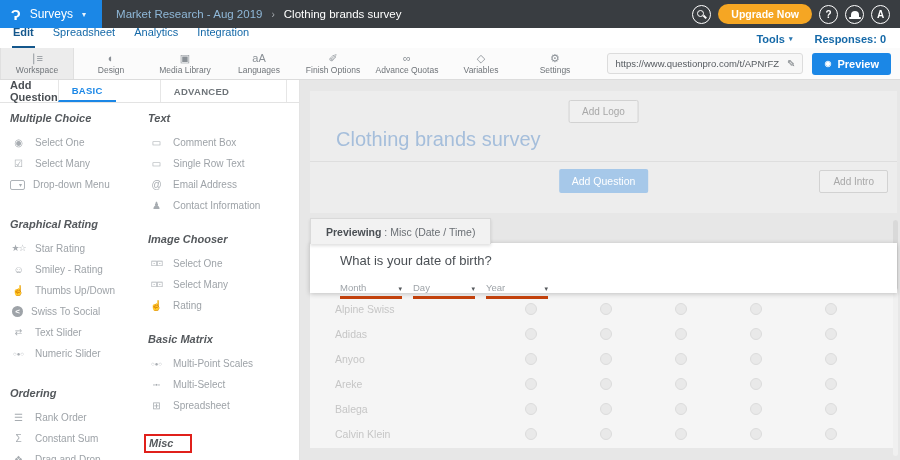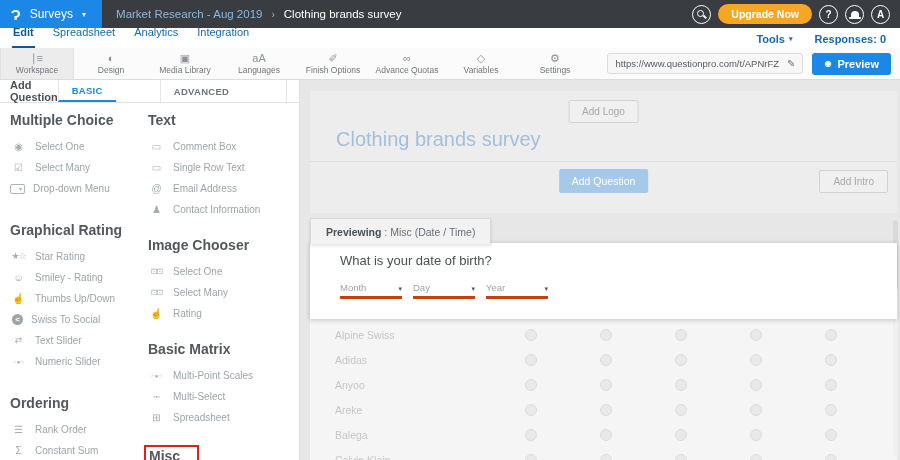--- a/index.html
+++ b/index.html
@@ -55,21 +55,21 @@
   .panel-title { flex:1; display:flex; align-items:center; padding-left:10px; font-size:11px; font-weight:bold; color:#4A4F54; }
   .panel-tab { display:flex; align-items:center; padding:0 13px; font-size:9.5px; font-weight:bold; letter-spacing:.3px; color:#6E7479; border-left:1px solid #E6E6E6; cursor:pointer; }
   .panel-tab.active { color:#1B87E6; border-bottom:2px solid #1B87E6; }
   .panel-close { width:24px; display:flex; align-items:center; justify-content:center; border-left:1px solid #E6E6E6; color:#555; font-size:10px; font-weight:bold; cursor:pointer; }
   .panel-cols { flex:1; display:flex; padding:9px 0 0 10px; overflow:hidden; }
   .pcol1 { width:138px; }
   .pcol2 { flex:1; }
   .section { margin-bottom:17px; }
   .pcol1 .section { margin-bottom:23px; }
   .pcol1 .section:nth-child(3) { margin-top:22px; }
-  .sec-heading { font-size:14px; font-weight:bold; color:#54585C; margin-bottom:8px; }
+  .sec-heading { font-size:11px; font-weight:bold; color:#54585C; margin-bottom:8px;font-style:italic; }
   .sec-heading.red-box { display:inline-block; border:2px solid #E0201B; padding:1px 17px 2px 3px; margin-left:-4px; margin-bottom:5px; }
   .q-item { display:flex; align-items:center; gap:8px; height:21px; font-size:10px; color:#9EA3A8; cursor:pointer; }
   .q-icon { width:17px; text-align:center; color:#A7ACB1; font-size:10px; line-height:1; flex:0 0 auto; }
   .q-label { white-space:nowrap; }
   
   [data-name="dropdown-icon"] { border:1px solid #AEB3B8; border-radius:2px; width:15px; height:10px; font-size:6px; line-height:8px; text-align:right; padding-right:2px; }
   [data-name="share-icon"] { background:#9EA3A8; color:#fff; border-radius:50%; width:11px; height:11px; line-height:11px; font-size:8px; font-weight:bold; margin-left:2px; }
   [data-name="star-icon"] { font-size:9px; letter-spacing:-1px; }
   [data-name="numeric-slider-icon"], [data-name="multi-point-icon"] { font-size:6px; }
   [data-name="multi-select-icon"] { font-size:7px; }
@@ -82,21 +82,21 @@
   .ghost-btn { position:absolute; border:1px solid #D2D2D2; background:#F0F0F0; color:#A8A8A8; font-size:10px; padding:5px 13px; border-radius:2px; font-family:inherit; cursor:pointer; }
   .add-logo { top:9px; left:50%; transform:translateX(-50%); }
   .survey-title { position:absolute; top:37px; left:26px; font-size:20px; color:#A5BEDB; font-weight:normal; }
   .card-divider { position:absolute; top:70px; left:0; right:0; border-top:1px solid #DEDEDE; }
   .add-question-btn { position:absolute; top:78px; left:50%; transform:translateX(-50%); background:#A6C8E9; color:#fff; border:none; font-size:10.5px; padding:6px 13px; border-radius:2px; font-family:inherit; cursor:pointer; }
   .add-intro { top:79px; right:9px; left:auto; transform:none; }
 
   .preview-pop { margin-top:5px; position:relative; }
   .preview-tab { display:inline-block; background:#F2F2F2; border:1px solid #D9D9D9; border-bottom:none; padding:7px 15px 6px; font-size:10.5px; color:#6A6F74; position:relative; z-index:2; box-shadow:0 2px 3px rgba(0,0,0,.12); }
   .preview-tab b { color:#4A4F54; }
-  .preview-body { background:#fff; box-shadow:0 1px 5px rgba(0,0,0,.22); margin-top:-1px; position:relative; z-index:1; height:76px; padding:10px 8px 0 30px; }
+  .preview-body { background:#fff; box-shadow:0 1px 5px rgba(0,0,0,.22); margin-top:-1px; position:relative; z-index:1; height:50px; padding:10px 8px 0 30px; }
   .question-text { font-size:13px; color:#4A4F54; margin-bottom:14px; }
   .dsel-row { display:flex; }
   .dsel { width:62px; display:flex; justify-content:space-between; align-items:flex-end; border-bottom:3px solid #c2410c; font-size:9.5px; color:#9EA3A8; margin-right:11px; padding-bottom:3px; cursor:pointer; }
   .dsel-caret { font-size:7px; color:#55595D; }
 
   .matrix { background:#F5F5F5; margin-top:0; padding-top:3px; height:155px; }
   .m-row { height:25px; display:flex; align-items:center; }
   .m-label { width:183px; padding-left:25px; font-size:10.5px; color:#C6C6C6; flex:0 0 auto; }
   .m-cells { display:flex; }
   .m-cell { width:75px; display:flex; justify-content:center; }

